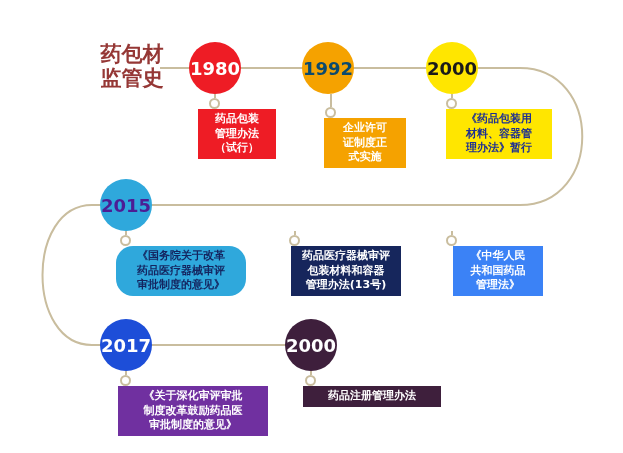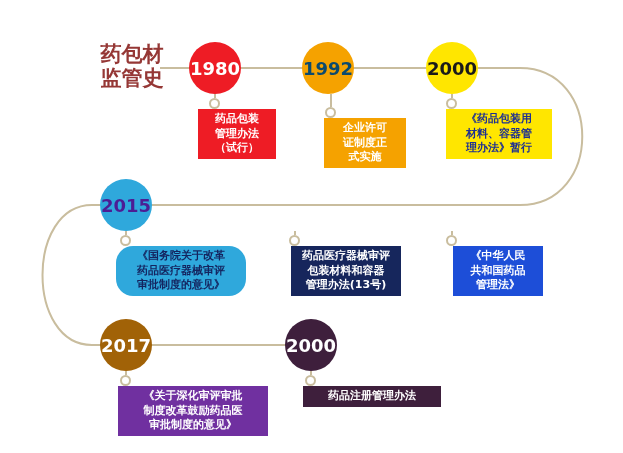--- a/index.html
+++ b/index.html
@@ -58,25 +58,25 @@
 审批制度的意见》</div>
 
   <div class="stem" style="left: 294px; top: 231px; height: 4px; background-color: rgb(201, 189, 158);"></div>
   <div class="ring" style="left: 289px; top: 235px; border-color: rgb(201, 189, 158);"></div>
   <div class="label" style="left: 291px; top: 246px; width: 104px; background-color: rgb(22, 38, 92); color: rgb(255, 255, 255);">药品医疗器械审评
 包装材料和容器
 管理办法(13号)</div>
 
   <div class="stem" style="left: 451px; top: 231px; height: 4px; background-color: rgb(201, 189, 158);"></div>
   <div class="ring" style="left: 446px; top: 235px; border-color: rgb(201, 189, 158);"></div>
-  <div class="label" style="left: 453px; top: 246px; width: 84px; background-color: #1d4ed8; color: rgb(255, 255, 255); font-family: Liberation Mono, monospace;">《中华人民
+  <div class="label" style="left: 453px; top: 246px; width: 84px; background-color: #3b82f6; color: rgb(255, 255, 255); font-family: Liberation Mono, monospace;">《中华人民
 共和国药品
 管理法》</div>
 
-  <div class="circle" style="left: 100px; top: 319px; background-color: #a16207; color: rgb(255, 255, 255);">2017</div>
+  <div class="circle" style="left: 100px; top: 319px; background-color: #1d4ed8; color: rgb(255, 255, 255);">2017</div>
   <div class="stem" style="left: 125px; top: 371px; height: 4px; background-color: rgb(201, 189, 158);"></div>
   <div class="ring" style="left: 120px; top: 375px; border-color: rgb(201, 189, 158);"></div>
   <div class="label" style="left: 118px; top: 386px; width: 144px; background-color: rgb(112, 48, 160); color: rgb(255, 255, 255);">《关于深化审评审批
 制度改革鼓励药品医
 审批制度的意见》</div>
 
   <div class="circle" style="left: 285px; top: 319px; background-color: rgb(62, 31, 60); color: rgb(255, 255, 255);">2000</div>
   <div class="stem" style="left: 310px; top: 371px; height: 4px; background-color: rgb(201, 189, 158);"></div>
   <div class="ring" style="left: 305px; top: 375px; border-color: rgb(201, 189, 158);"></div>
   <div class="label" style="left: 303px; top: 386px; width: 132px; background-color: rgb(62, 31, 60); color: rgb(255, 255, 255);">药品注册管理办法</div>

